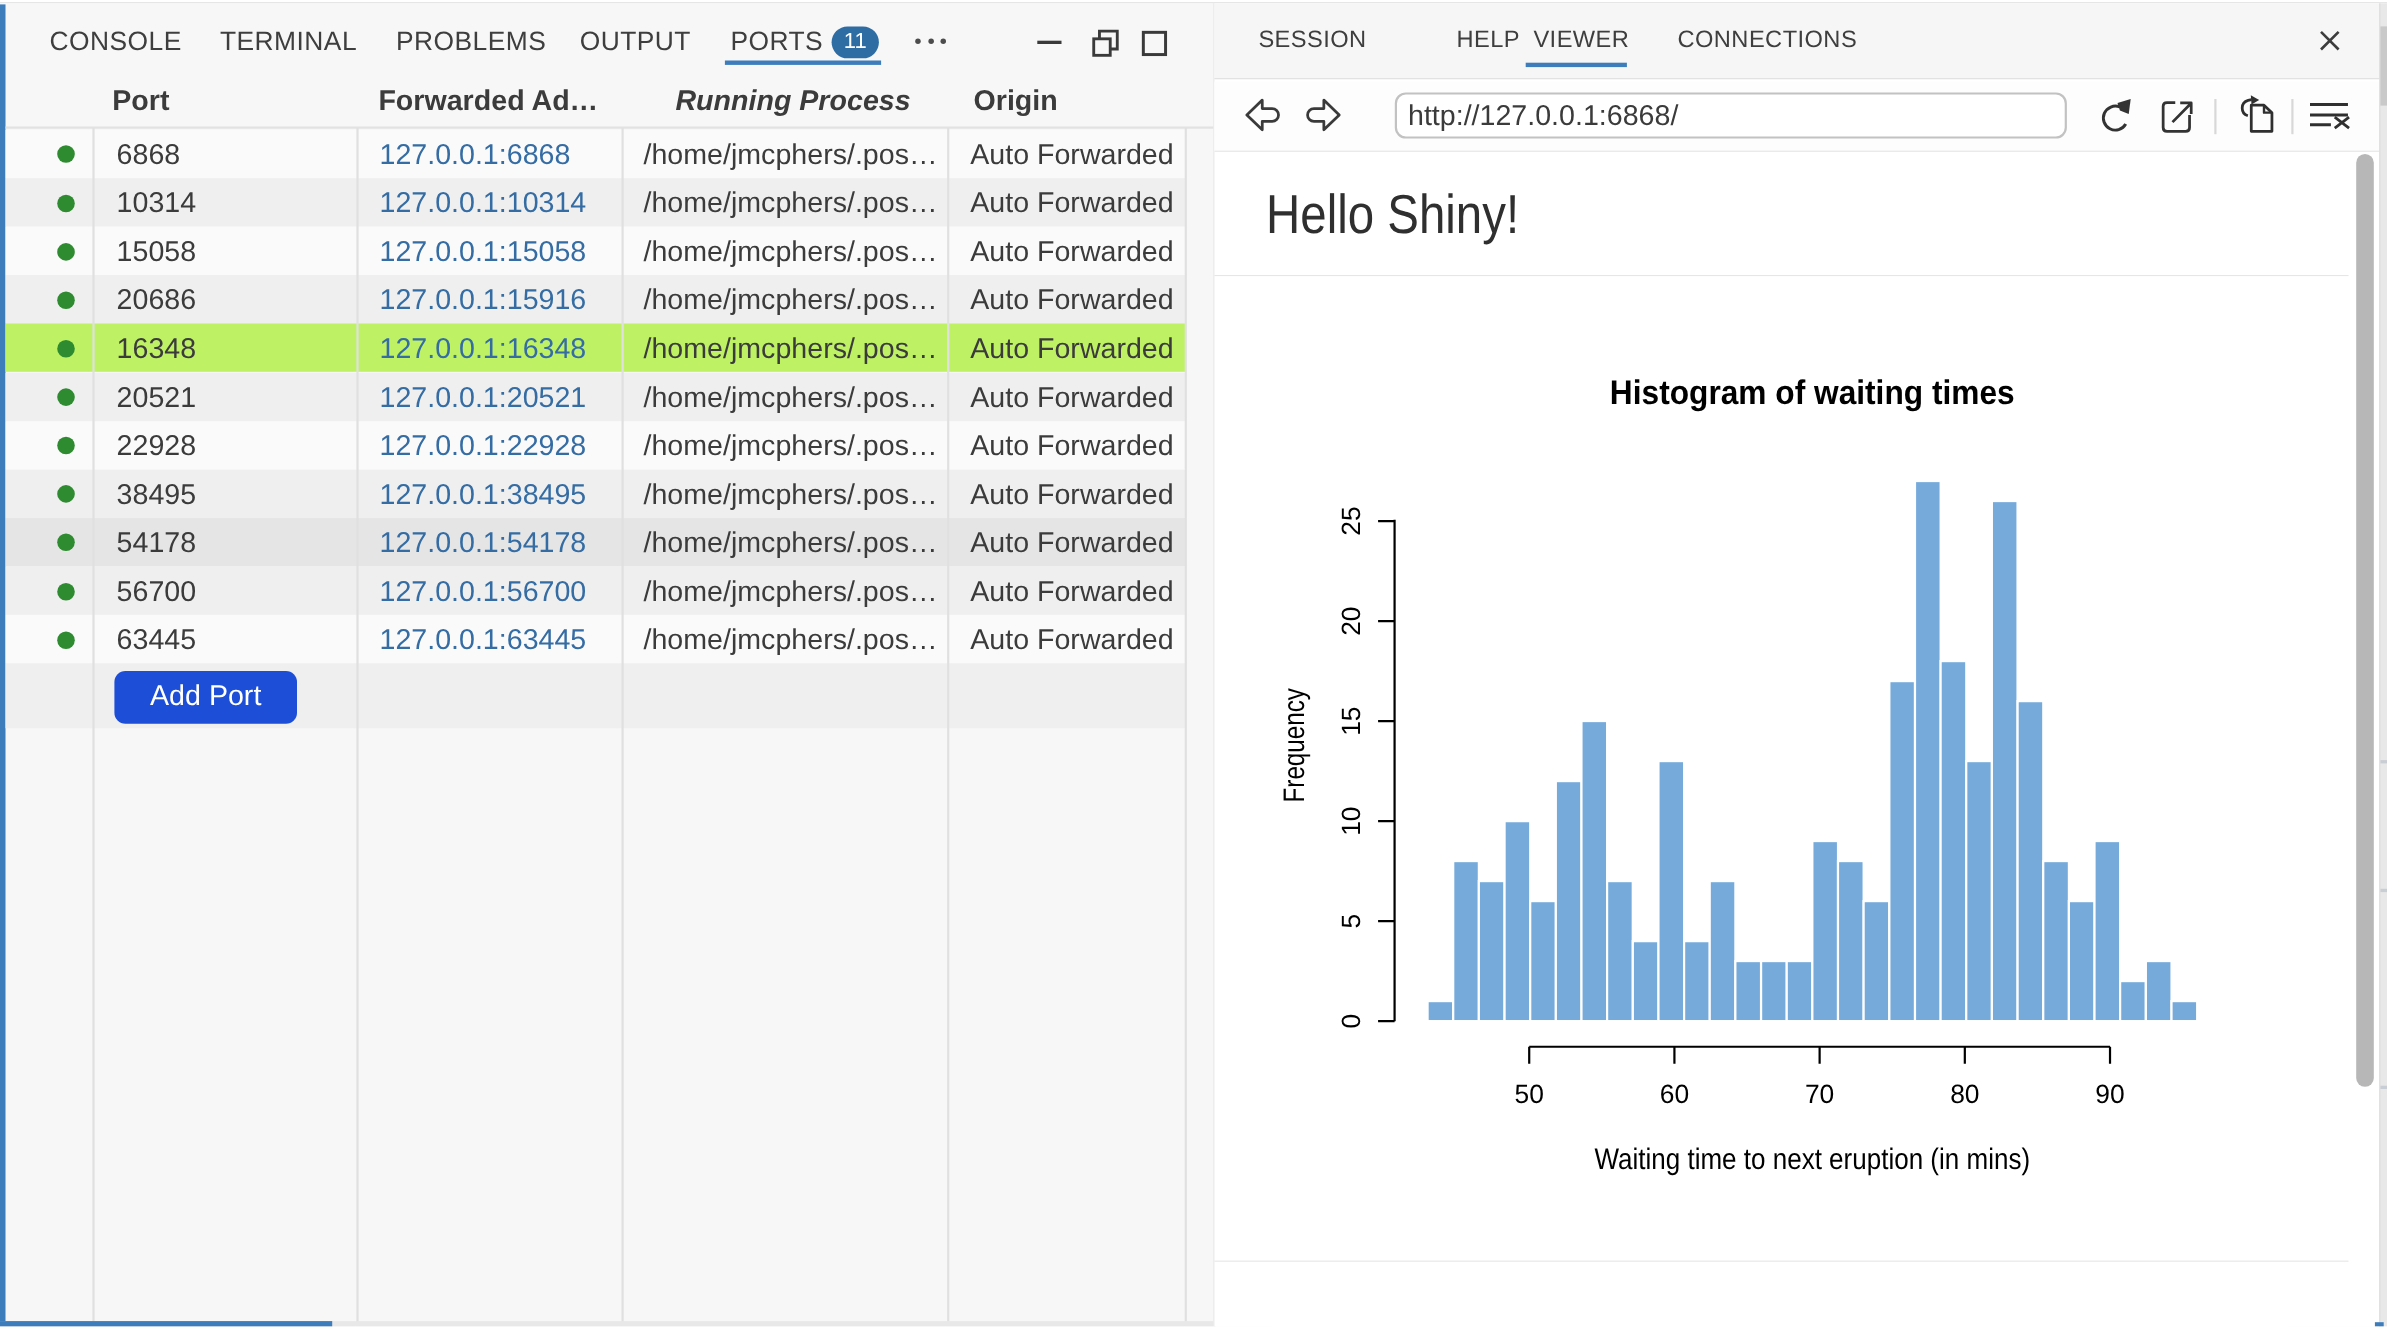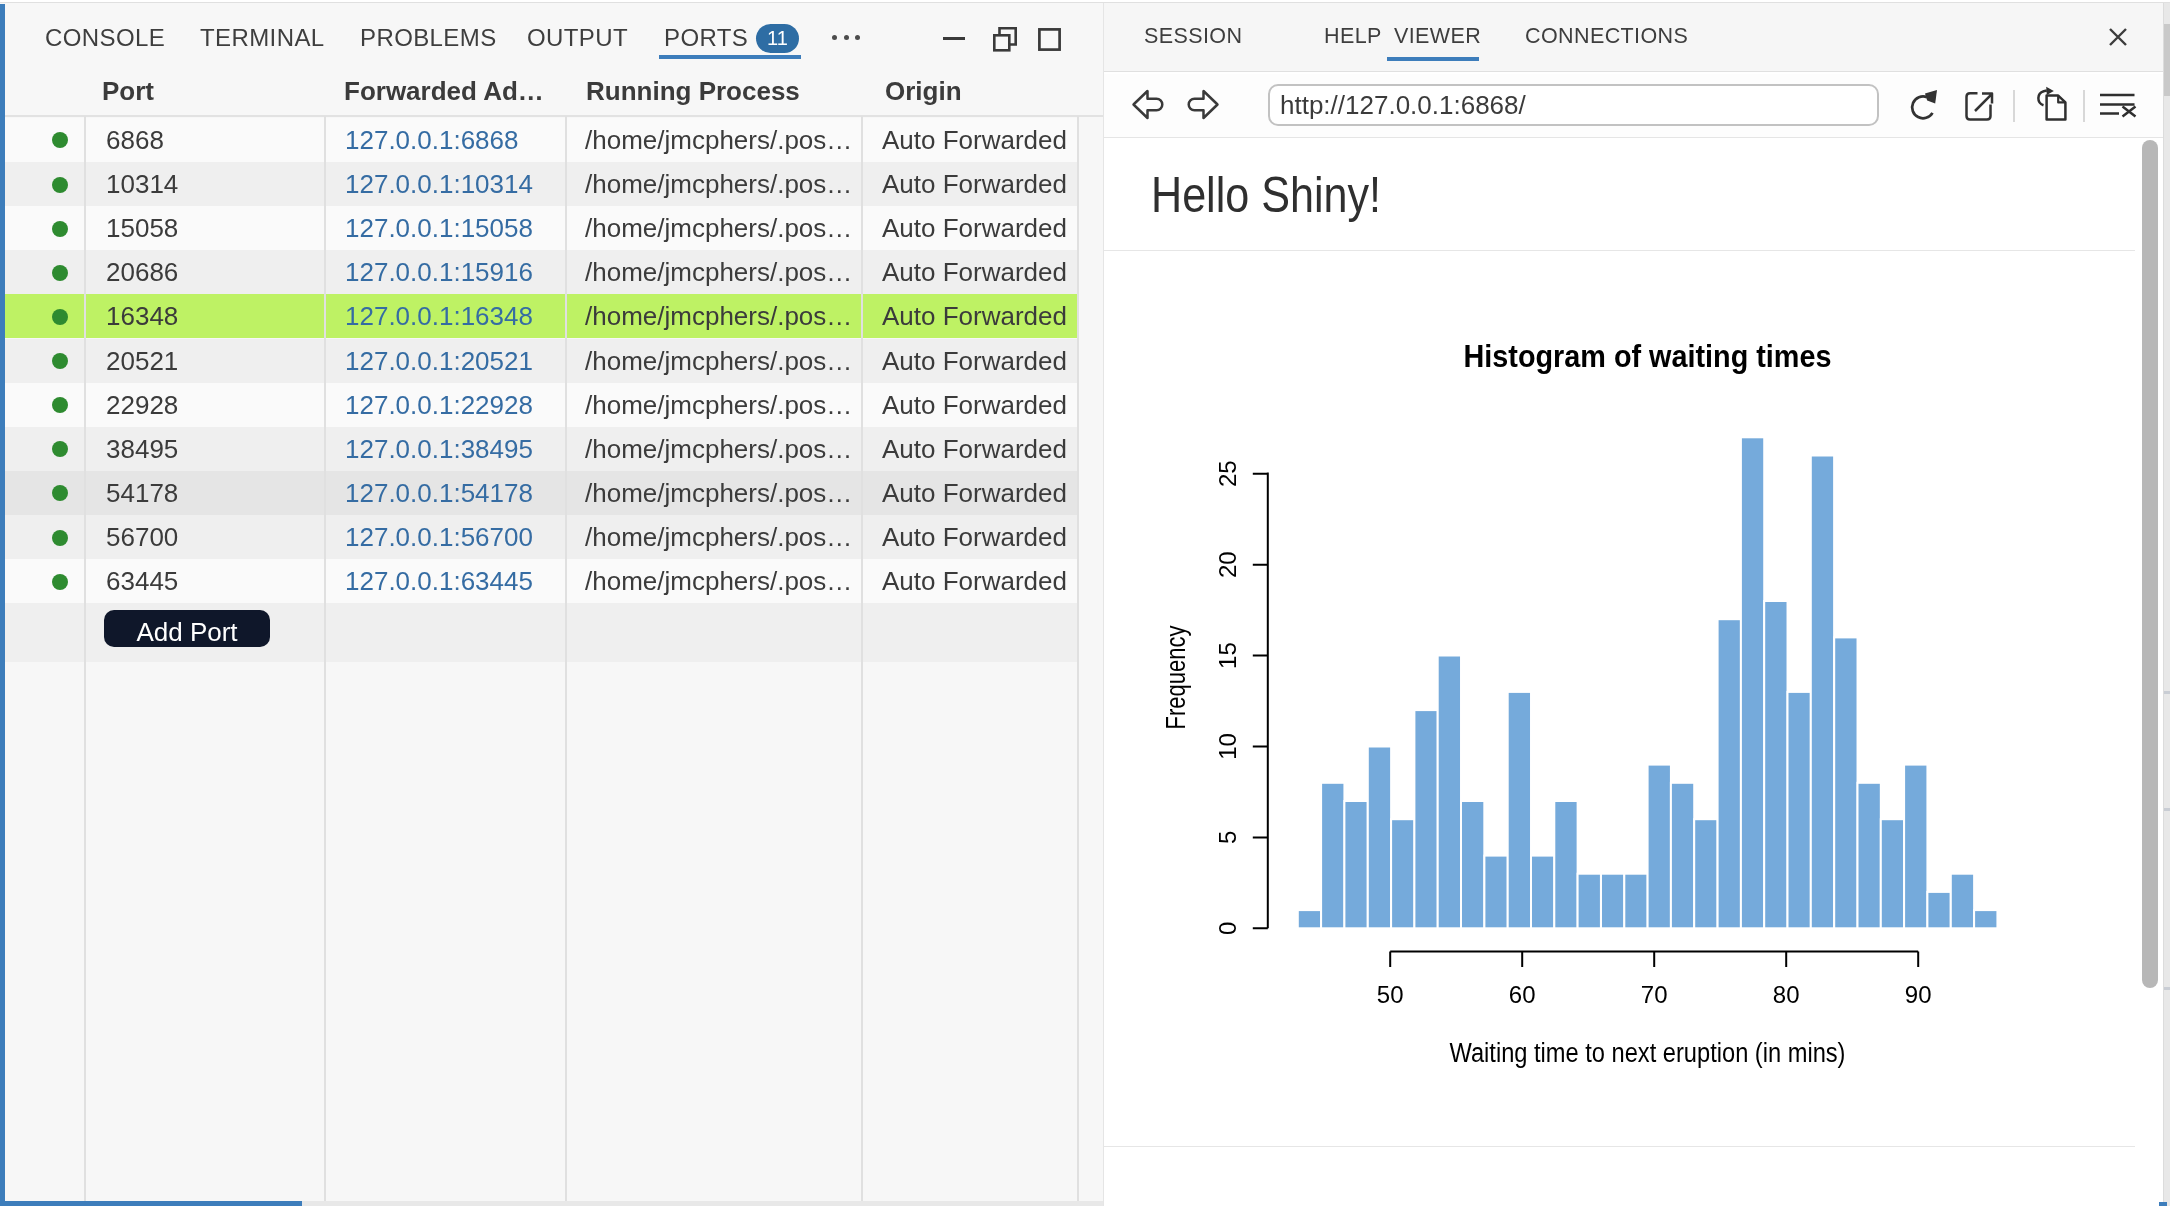--- a/index.html
+++ b/index.html
@@ -13,21 +13,21 @@
 .hdr { position:absolute; top:73px; font-weight:bold; font-size:26px; color:#3b3b3b; white-space:nowrap; }
 #tabletop { position:absolute; left:5px; top:112px; width:1098px; height:2px; background:#e2e2e2; }
 .row { position:absolute; left:5px; width:1073px; height:44.1px; }
 .row span { position:absolute; top:0; height:44.1px; line-height:44.1px; font-size:26px; color:#3b3b3b; white-space:nowrap; }
 .row .dot { left:47px; top:14.6px !important; width:16px; height:16px; border-radius:8px; background:#2e8b30; }
 .c-port { left:101px; }
 .c-link { left:340px; color:#356ca3 !important; }
 .c-proc { left:580px; }
 .c-orig { left:877px; }
 .colsep { position:absolute; top:113px; width:2px; height:1089px; background:#e0e0e0; }
-#addbtn { position:absolute; left:104px; top:607px; width:166px; height:37px; border-radius:10px; background:#0f172a; color:#fff; font-size:26px; text-align:center; line-height:44px; }
+#addbtn { position:absolute; left:104px; top:607px; width:166px; height:48px; border-radius:10px; background:#1d4ed8; color:#fff; font-size:26px; text-align:center; line-height:44px; }
 #btnrow { position:absolute; left:5px; top:600.2px; width:1073px; height:59px; background:#efefef; }
 #hscroll { position:absolute; left:0; top:1201px; width:1103px; height:5px; background:#e8e8e8; }
 #hthumb { position:absolute; left:0; top:0; width:302px; height:5px; background:#3d7dbb; }
 
 #minico { position:absolute; left:943px; top:33.5px; width:22px; height:3px; background:#3a3a3a; }
 
 #right { position:absolute; left:1104px; top:3px; width:1066px; height:1203px; background:#ffffff; }
 #rtabbar { position:absolute; left:1104px; top:3px; width:1066px; height:69px; background:#f6f6f6; border-bottom:1.5px solid #e0e0e0; }
 .rtab { position:absolute; top:24px; font-size:21.5px; color:#3e3e3e; letter-spacing:0.4px; white-space:nowrap; }
 #underlineR { position:absolute; left:1387px; top:57px; width:92px; height:4px; background:#3d7dbb; }
@@ -60,21 +60,21 @@
   <div id="minico"></div>
   <svg class="ico" style="left:992.5px;top:23.5px;" width="24" height="25" viewBox="0 0 24 25" fill="none" stroke="#3a3a3a" stroke-width="2.6">
     <rect x="1.3" y="8.3" width="15" height="15"></rect>
     <path d="M6.5 8.3 L6.5 1.3 L22.7 1.3 L22.7 17.5 L16.5 17.5"></path>
   </svg>
   <svg class="ico" style="left:1038px;top:24.7px;" width="23" height="23" viewBox="0 0 23 23" fill="none" stroke="#3a3a3a" stroke-width="2.7">
     <rect x="1.4" y="1.4" width="20.2" height="20.2"></rect>
   </svg>
   <span class="hdr" style="left:102px;">Port</span>
   <span class="hdr" style="left:344px;">Forwarded Ad…</span>
-  <span class="hdr" style="left:586px;">Running Process</span>
+  <span class="hdr" style="left:614px;font-style:italic;">Running Process</span>
   <span class="hdr" style="left:885px;">Origin</span>
   <div id="tabletop"></div>
   <div class="row" style="top:114.9px;background:#fafafa">
 <span class="dot"></span>
 <span class="c-port">6868</span>
 <span class="c-link">127.0.0.1:6868</span>
 <span class="c-proc">/home/jmcphers/.pos…</span>
 <span class="c-orig">Auto Forwarded</span>
 </div>
 <div class="row" style="top:159.0px;background:#efefef">

